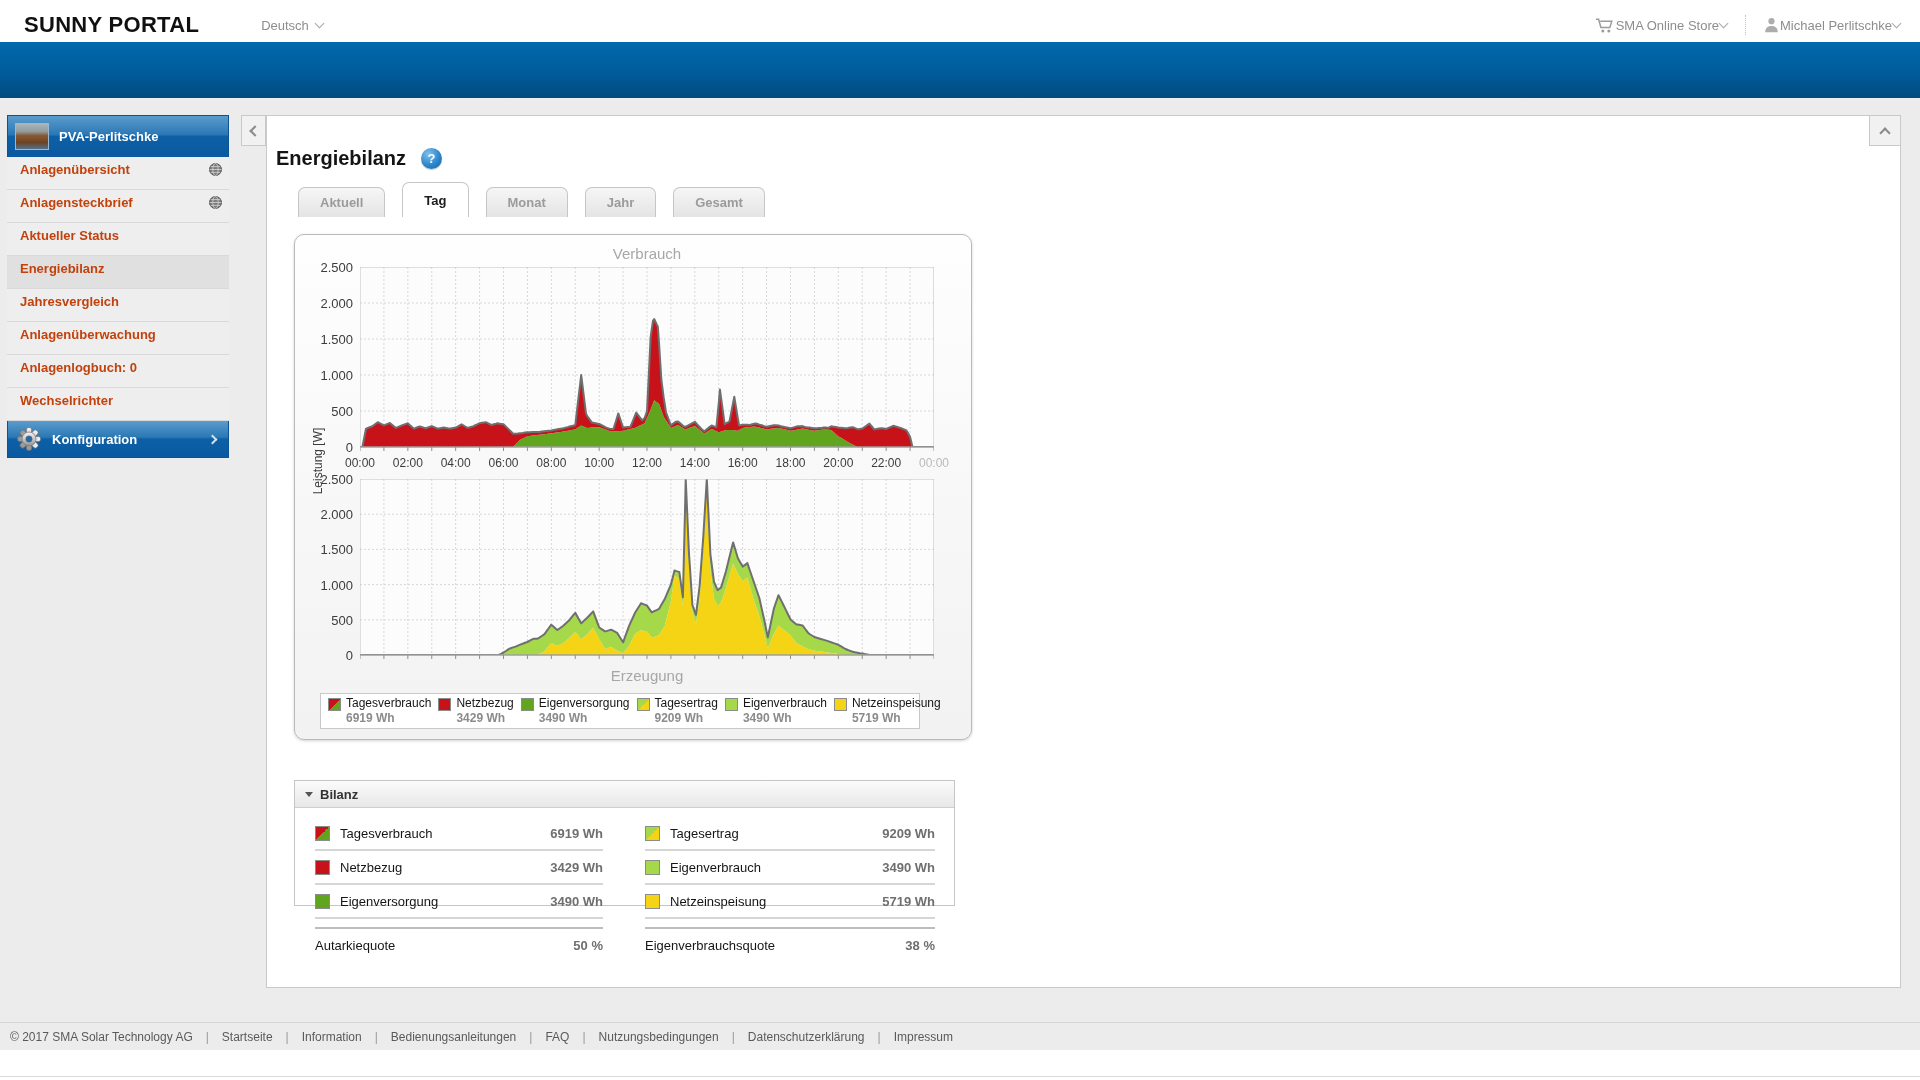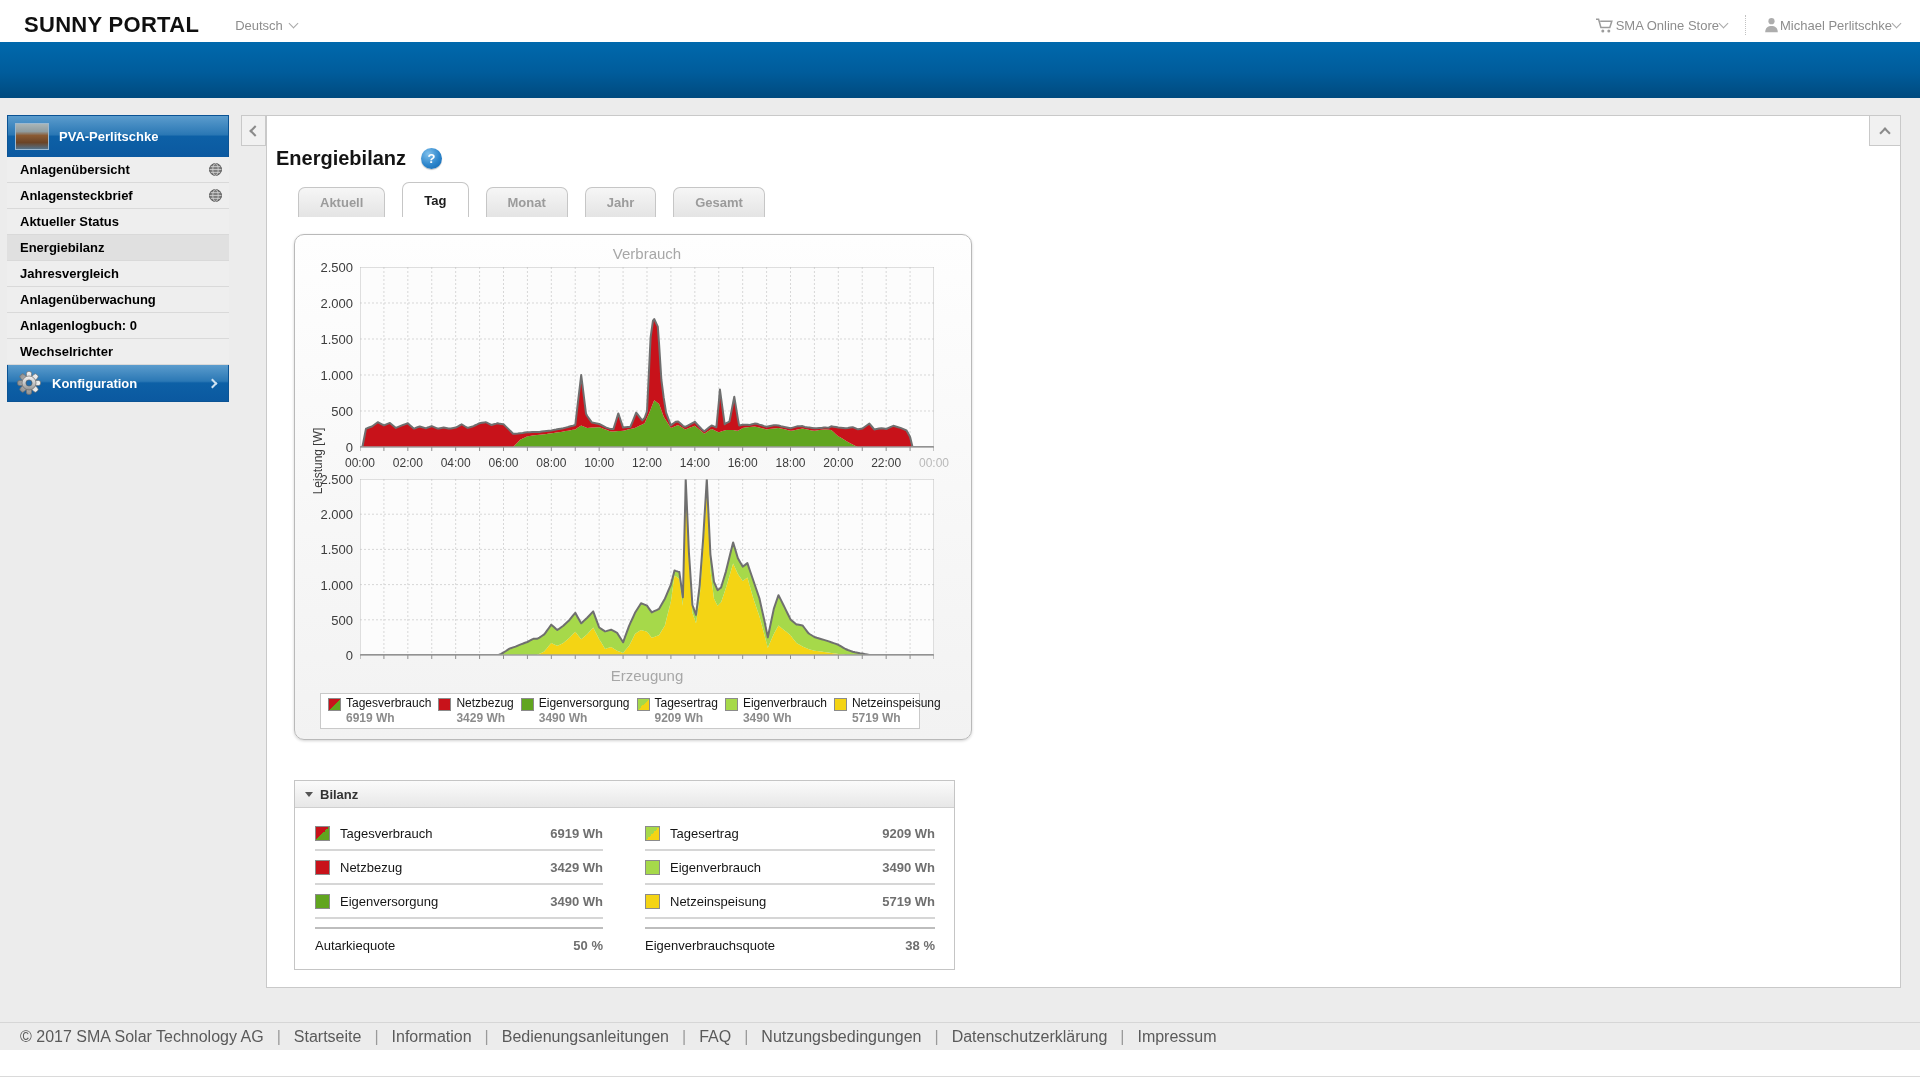--- a/index.html
+++ b/index.html
@@ -2,36 +2,36 @@
 <html><head>
 <meta charset="utf-8">
 <style>
 *{box-sizing:border-box;margin:0;padding:0}
 html,body{width:1920px;height:1080px}
 body{font-family:"Liberation Sans",sans-serif;position:relative;background:#fff;overflow:hidden}
 
 
 .top-header{position:absolute;top:0;left:0;width:1920px;height:42px;background:#fff;display:flex;align-items:center;padding:8px 20px 0 24px}
 .logo{font-size:22px;font-weight:bold;letter-spacing:.3px;color:#101010}
-.lang{margin-left:36px;display:flex;align-items:center;gap:7px;color:#8d8d8d;font-size:13px;cursor:pointer}
+.lang{margin-left:62px;display:flex;align-items:center;gap:7px;color:#8d8d8d;font-size:13px;cursor:pointer}
 .chev-down{width:7px;height:7px;border-right:1.5px solid #a8a8a8;border-bottom:1.5px solid #a8a8a8;transform:rotate(45deg);margin-top:-4px}
 .header-right{margin-left:auto;display:flex;align-items:center;gap:9px;color:#8d8d8d;font-size:13px}
 .hr-item{display:flex;align-items:center;gap:1px;cursor:pointer}
 .dot-sep{height:20px;border-left:1px dotted #c2c2c2;margin:0 9px}
 
 
 .banner{position:absolute;top:42px;left:0;width:1920px;height:56px;background:linear-gradient(180deg,#0069ad 0%,#005c9b 55%,#004a7e 100%)}
 .page-bg{position:absolute;top:98px;left:0;width:1920px;height:952px;background:#ececec}
 .bottom-line{position:absolute;top:1076px;left:0;width:1920px;border-top:1px solid #dadada}
 
 
 .sidebar{position:absolute;left:7px;top:115px;width:222px}
 .plant-header{height:42px;background:linear-gradient(180deg,#5b9ccd 0%,#2b78b5 45%,#0d60a6 50%,#0b59a0 100%);border:1px solid #0b5394;border-bottom:none;display:flex;align-items:center;gap:10px;padding:0 7px;color:#fff;font-weight:bold;font-size:13px;cursor:pointer}
 .plant-thumb{width:34px;height:27px;border:1px solid #9cb8cf;background:linear-gradient(180deg,#a9b5b7 0%,#909c9f 30%,#8a5a33 46%,#6b4426 74%,#53728a 100%);flex:none}
-.nav-item{height:26px;line-height:25px;background:#eeeeee;border-bottom:1px solid #d9d9d9;color:#000000;font-weight:bold;font-size:13px;padding-left:13px;position:relative;cursor:pointer}
+.nav-item{height:33px;line-height:25px;background:#eeeeee;border-bottom:1px solid #d9d9d9;color:#c2410c;font-weight:bold;font-size:13px;padding-left:13px;position:relative;cursor:pointer}
 .nav-item.active{background:#e0e0e0}
 .globe{position:absolute;right:7px;top:6px}
 .config-item{height:37px;background:linear-gradient(180deg,#5b9ccd 0%,#2b78b5 45%,#0d60a6 50%,#0b59a0 100%);border:1px solid #0b5394;border-top:none;display:flex;align-items:center;gap:11px;padding:0 12px 0 9px;color:#fff;font-weight:bold;font-size:13px;cursor:pointer}
 .config-chev{margin-left:auto;width:7px;height:7px;border-right:2px solid #cfe2f2;border-top:2px solid #cfe2f2;transform:rotate(45deg)}
 
 
 .collapse-btn{position:absolute;left:241px;top:115px;width:25px;height:31px;background:#f1f1f1;border:1px solid #c9c9c9;display:flex;align-items:center;justify-content:center;cursor:pointer;z-index:3}
 .chev-left{width:8px;height:8px;border-left:2px solid #8a8a8a;border-bottom:2px solid #8a8a8a;transform:rotate(45deg);margin-left:3px}
 .content-panel{position:absolute;left:266px;top:115px;width:1635px;height:873px;background:#fff;border:1px solid #c9c9c9}
 .scrolltop-btn{position:absolute;top:-1px;right:-1px;width:32px;height:31px;background:#f1f1f1;border:1px solid #c9c9c9;display:flex;align-items:center;justify-content:center;cursor:pointer}
@@ -70,34 +70,34 @@
 #prev-day{left:270px}
 #next-day{left:368px}
 .tri-left{width:0;height:0;border-top:4px solid transparent;border-bottom:4px solid transparent;border-right:6px solid #1f6fb2}
 .tri-right{width:0;height:0;border-top:4px solid transparent;border-bottom:4px solid transparent;border-left:6px solid #1f6fb2}
 .date-input{position:absolute;left:297px;top:-1px;width:67px;height:21px;border:1px solid #757575;font-family:"Liberation Sans",sans-serif;font-size:13px;text-align:center;color:#111;background:#fff}
 .export-btn{position:absolute;left:616px;top:-1px;cursor:pointer}
 .settings-btn{position:absolute;left:642px;top:-3px;font-size:18px;color:#a3a3a3;cursor:pointer;line-height:22px}
 .settings-tri{position:absolute;left:656px;top:-4px;width:0;height:0;border-left:4px solid transparent;border-right:4px solid transparent;border-bottom:5px solid #2e7fc0}
 
 
-.bilanz{position:absolute;left:27px;top:664px;width:661px;height:190px;border:1px solid #c5c5c5;background:#fff}
+.bilanz{position:absolute;left:27px;top:664px;width:661px;height:126px;border:1px solid #c5c5c5;background:#fff}
 .bilanz-header{height:27px;background:linear-gradient(180deg,#fbfbfb,#e7e7e7);border-bottom:1px solid #cfcfcf;display:flex;align-items:center;gap:7px;padding-left:10px;font-size:13px;font-weight:bold;color:#333;cursor:pointer}
 .caret-down{width:0;height:0;border-left:4px solid transparent;border-right:4px solid transparent;border-top:5px solid #555}
 .bilanz-col{position:absolute;top:36px}
 #bcol-left{left:20px;width:288px}
 #bcol-right{left:350px;width:290px}
 .brow{height:34px;display:flex;align-items:center;border-bottom:2px solid #d6d6d6}
 .sw2{width:15px;height:15px;border:1px solid #8b8b8b;margin-right:10px;flex:none}
 .blabel{font-size:13px;color:#161616}
 .bval{margin-left:auto;font-size:13px;font-weight:bold;color:#6f6f6f}
 .bquote{margin-top:8px;border-top:2px solid #bdbdbd;height:34px;display:flex;align-items:center}
 
 
-.footer{position:absolute;left:0;top:1022px;width:1920px;height:28px;border-top:1px solid #d6d6d6;display:flex;align-items:center;padding-left:20px;font-size:16px;color:#5a5a5a}
+.footer{position:absolute;left:0;top:1022px;width:1920px;height:28px;border-top:1px solid #d6d6d6;display:flex;align-items:center;padding-left:10px;font-size:12px;color:#5a5a5a}
 .footer .link{cursor:pointer}
 .fsep{margin:0 13px;color:#9a9a9a}
 .fsep::before{content:"|"}
 </style>
 </head>
 <body>
 
 <div class="top-header">
   <div class="logo">SUNNY PORTAL</div>
   <div class="lang">

